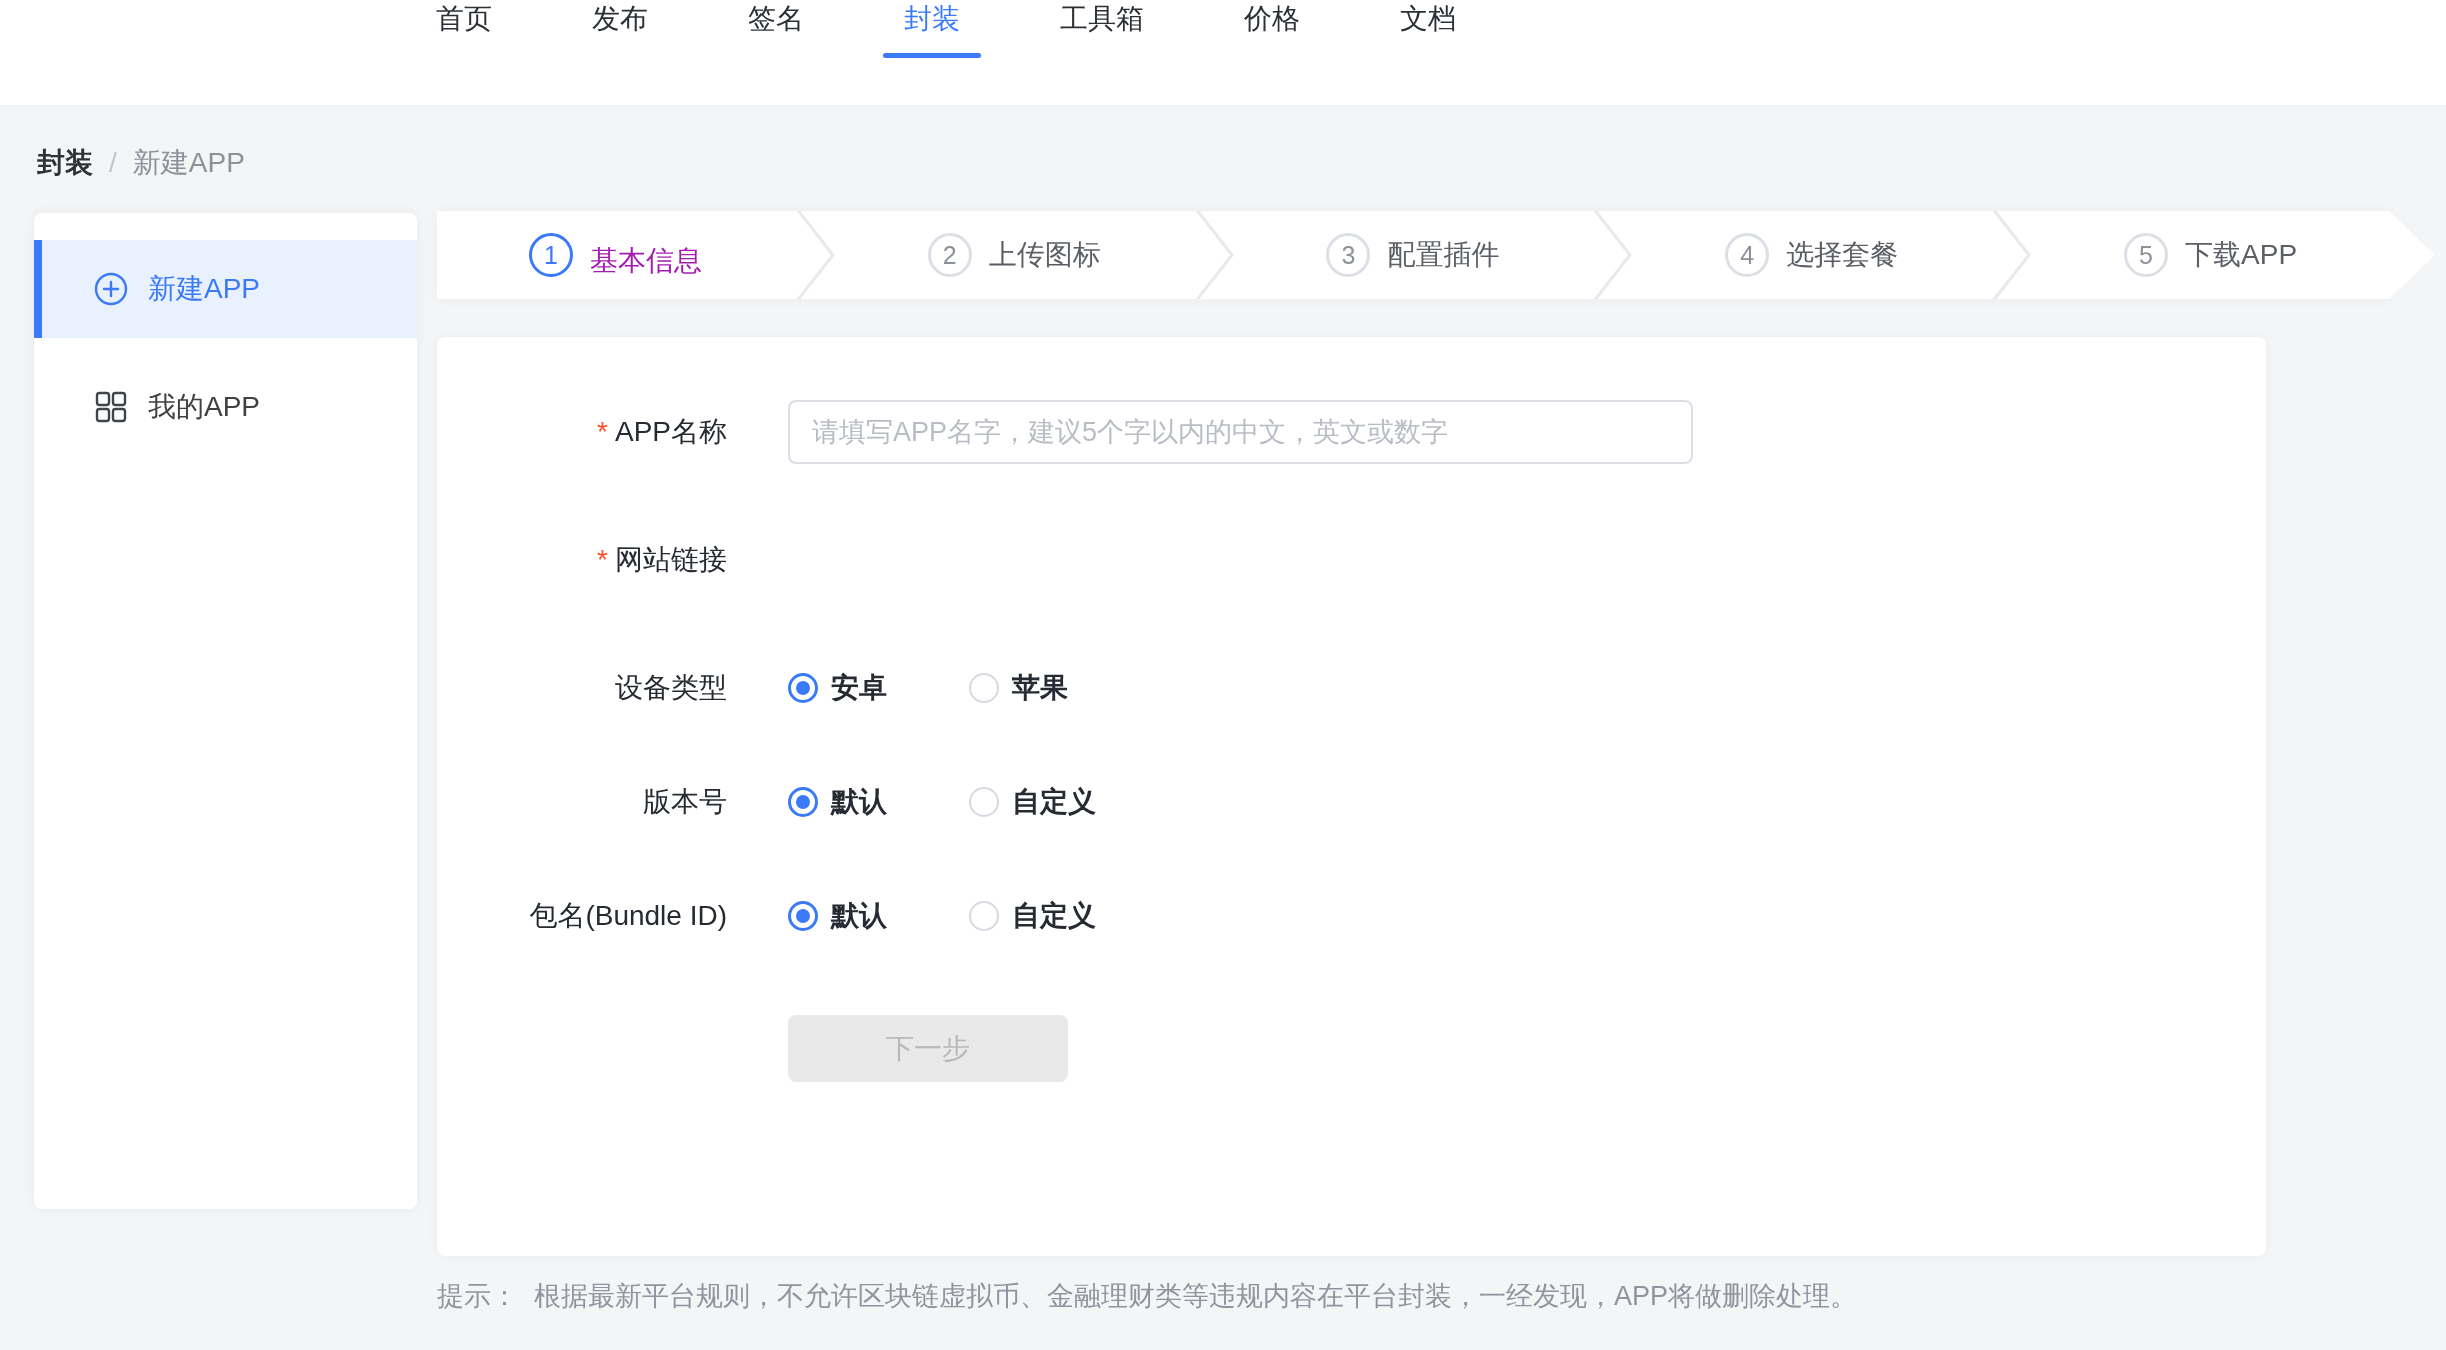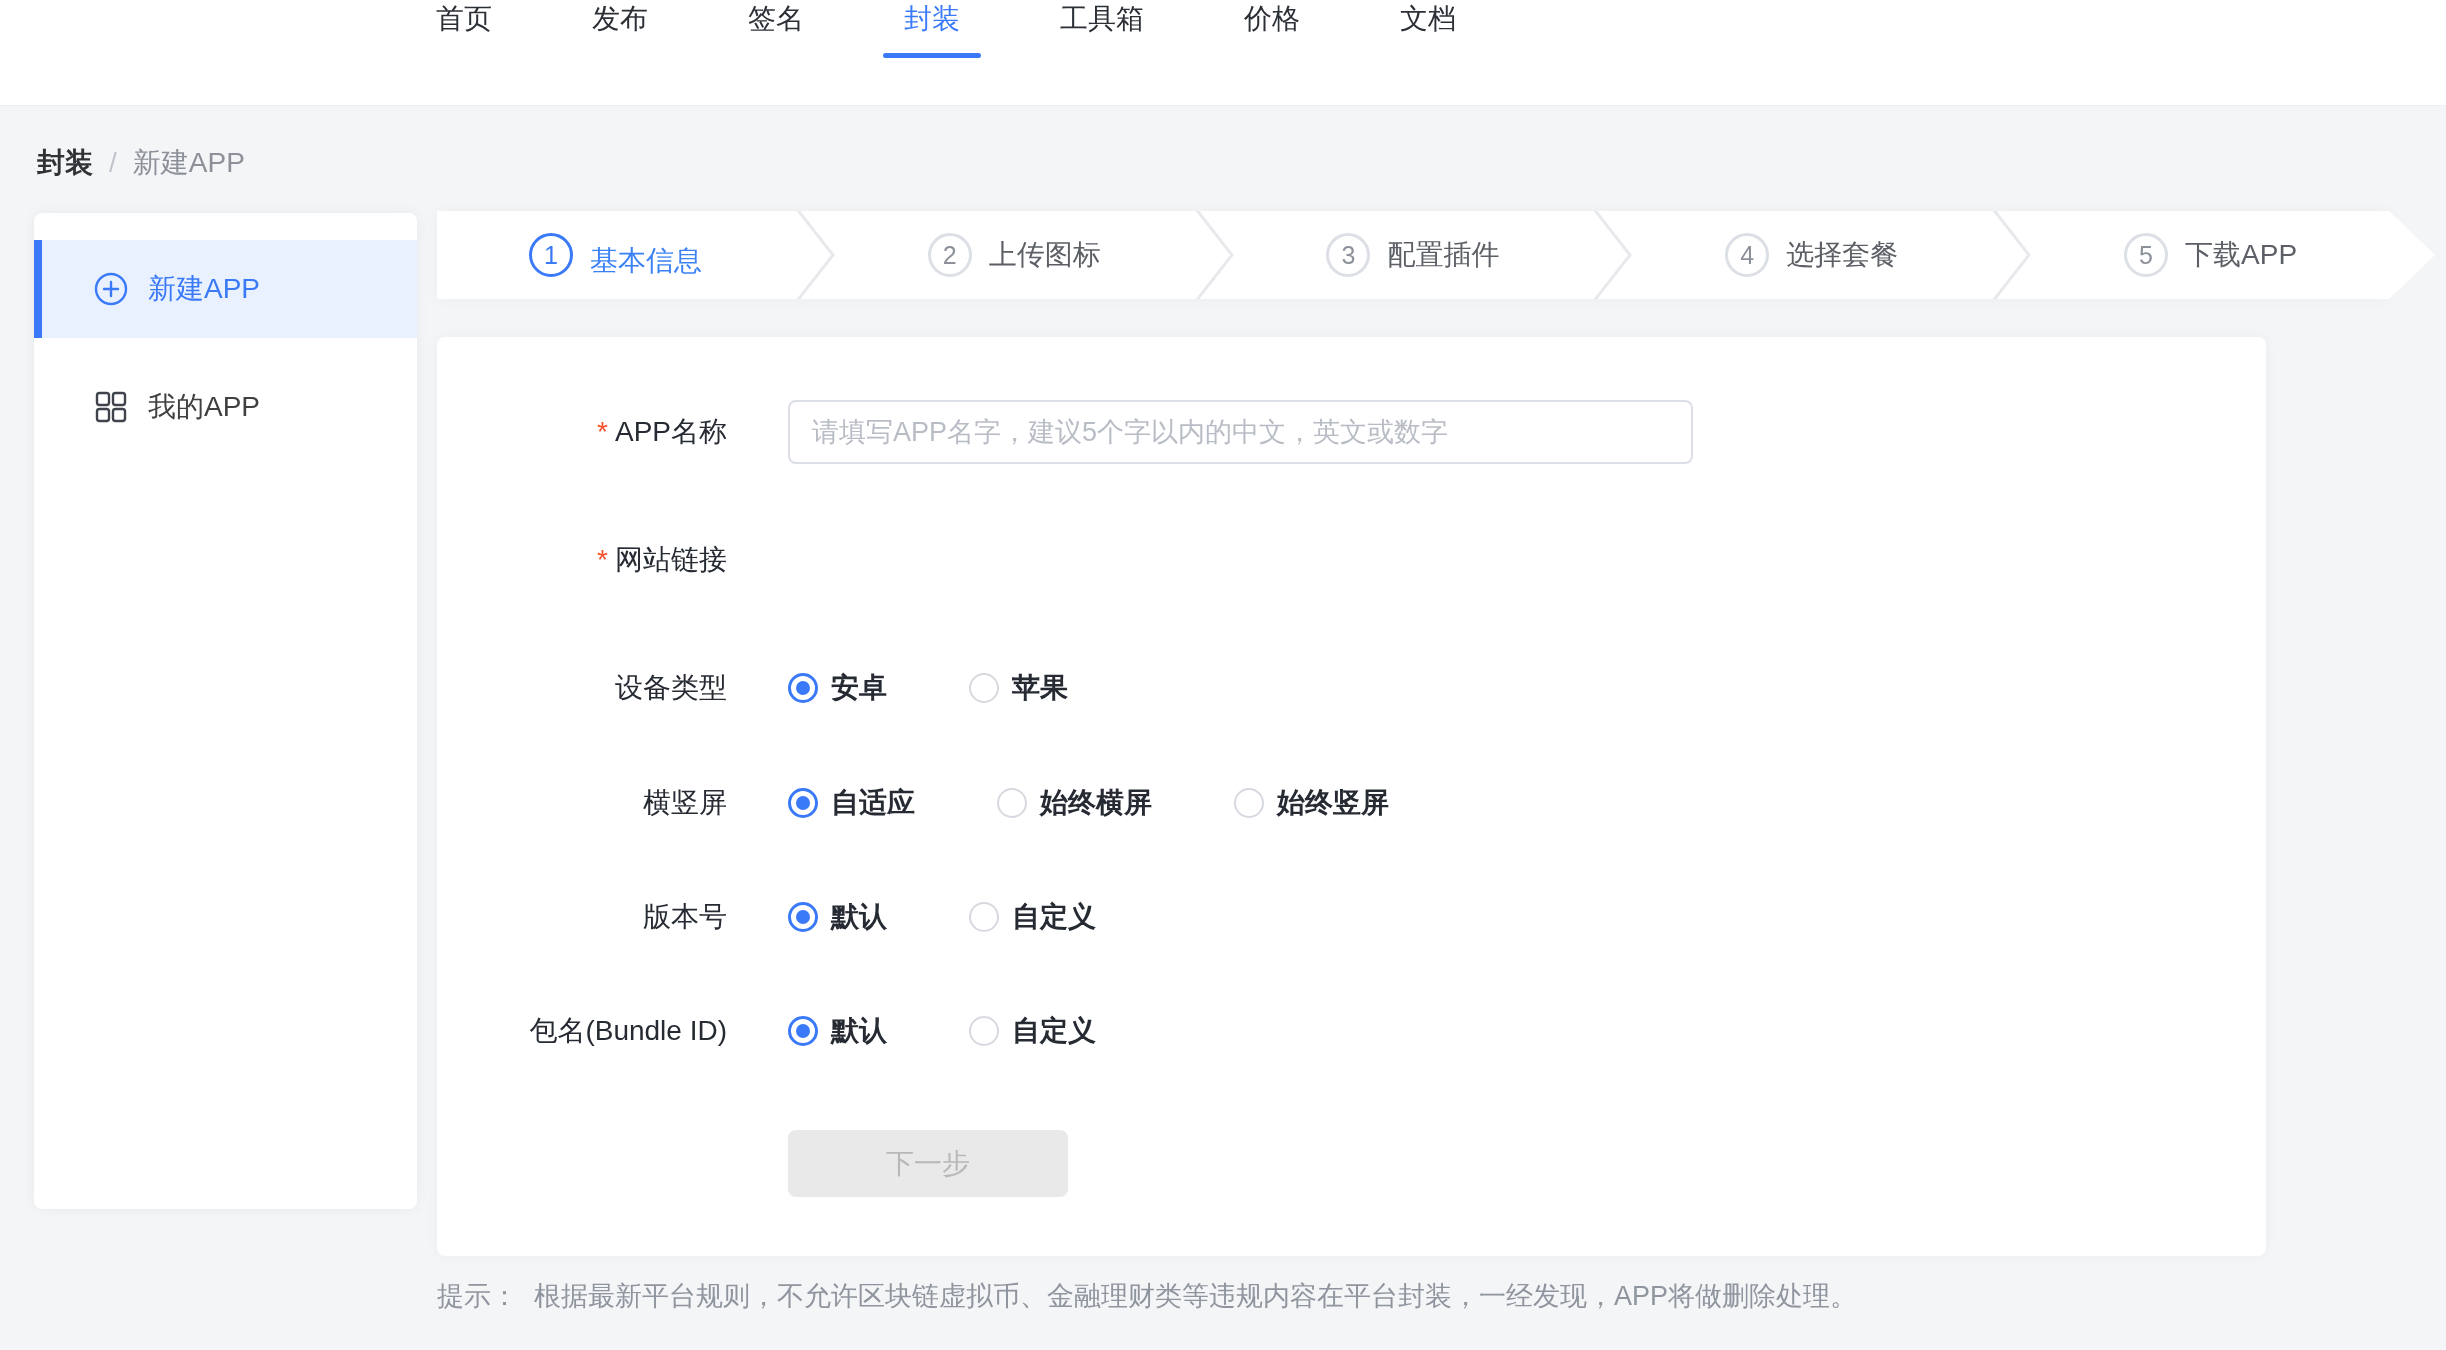--- a/index.html
+++ b/index.html
@@ -72,21 +72,21 @@
     flex:1; display:flex; align-items:center; justify-content:center;
   }
   .step-chevron { flex:none; width:42px; height:88px; }
   .step-num {
     width:44px; height:44px; border:3px solid #DCDFE5; border-radius:50%;
     display:flex; align-items:center; justify-content:center;
     font-size:25px; color:#8C9199; flex:none; background:#fff;
   }
   .step-label { margin-left:17px; font-size:28px; color:#5C6066; white-space:nowrap; }
   .step.active .step-num { border-color:#3A7AF8; color:#3A7AF8; }
-  .step.active .step-label { color:#3b82f6;margin-top:12px; }
+  .step.active .step-label { color:#a21caf;margin-top:12px; }
 
   
   .form-card {
     position:absolute; left:437px; top:337px; width:1829px; height:919px;
     background:#FFFFFF; border-radius:8px;
     box-shadow:0 0 14px rgba(31,35,41,0.04);
   }
   .form-row { display:flex; align-items:center; }
   .row-1 { margin-top:63px; height:64px; }
   .row-2 { margin-top:64px; height:64px; }
@@ -233,39 +233,20 @@
           </span>
         <span class="radio-label">安卓</span>
       </div>
       <div class="radio-option">
         <span class="radio-circle"></span>
         <span class="radio-label">苹果</span>
       </div>
     </div>
   </div>
 
-  <div class="form-row row-4">
-    <div class="form-label">横竖屏</div>
-    <div class="form-control">
-      <div class="radio-option checked">
-        <span class="radio-circle">
-            <span class="radio-dot"></span>
-          </span>
-        <span class="radio-label">自适应</span>
-      </div>
-      <div class="radio-option">
-        <span class="radio-circle"></span>
-        <span class="radio-label">始终横屏</span>
-      </div>
-      <div class="radio-option">
-        <span class="radio-circle"></span>
-        <span class="radio-label">始终竖屏</span>
-      </div>
-    </div>
-  </div>
 
   <div class="form-row row-5">
     <div class="form-label">版本号</div>
     <div class="form-control">
       <div class="radio-option checked">
         <span class="radio-circle">
             <span class="radio-dot"></span>
           </span>
         <span class="radio-label">默认</span>
       </div>

